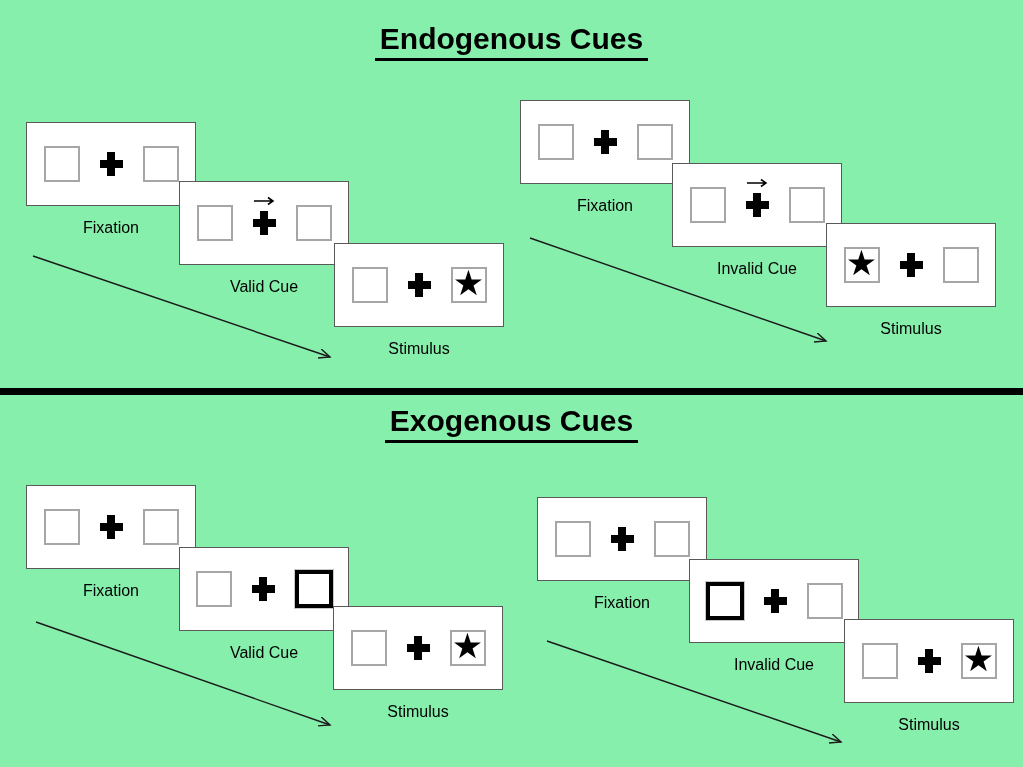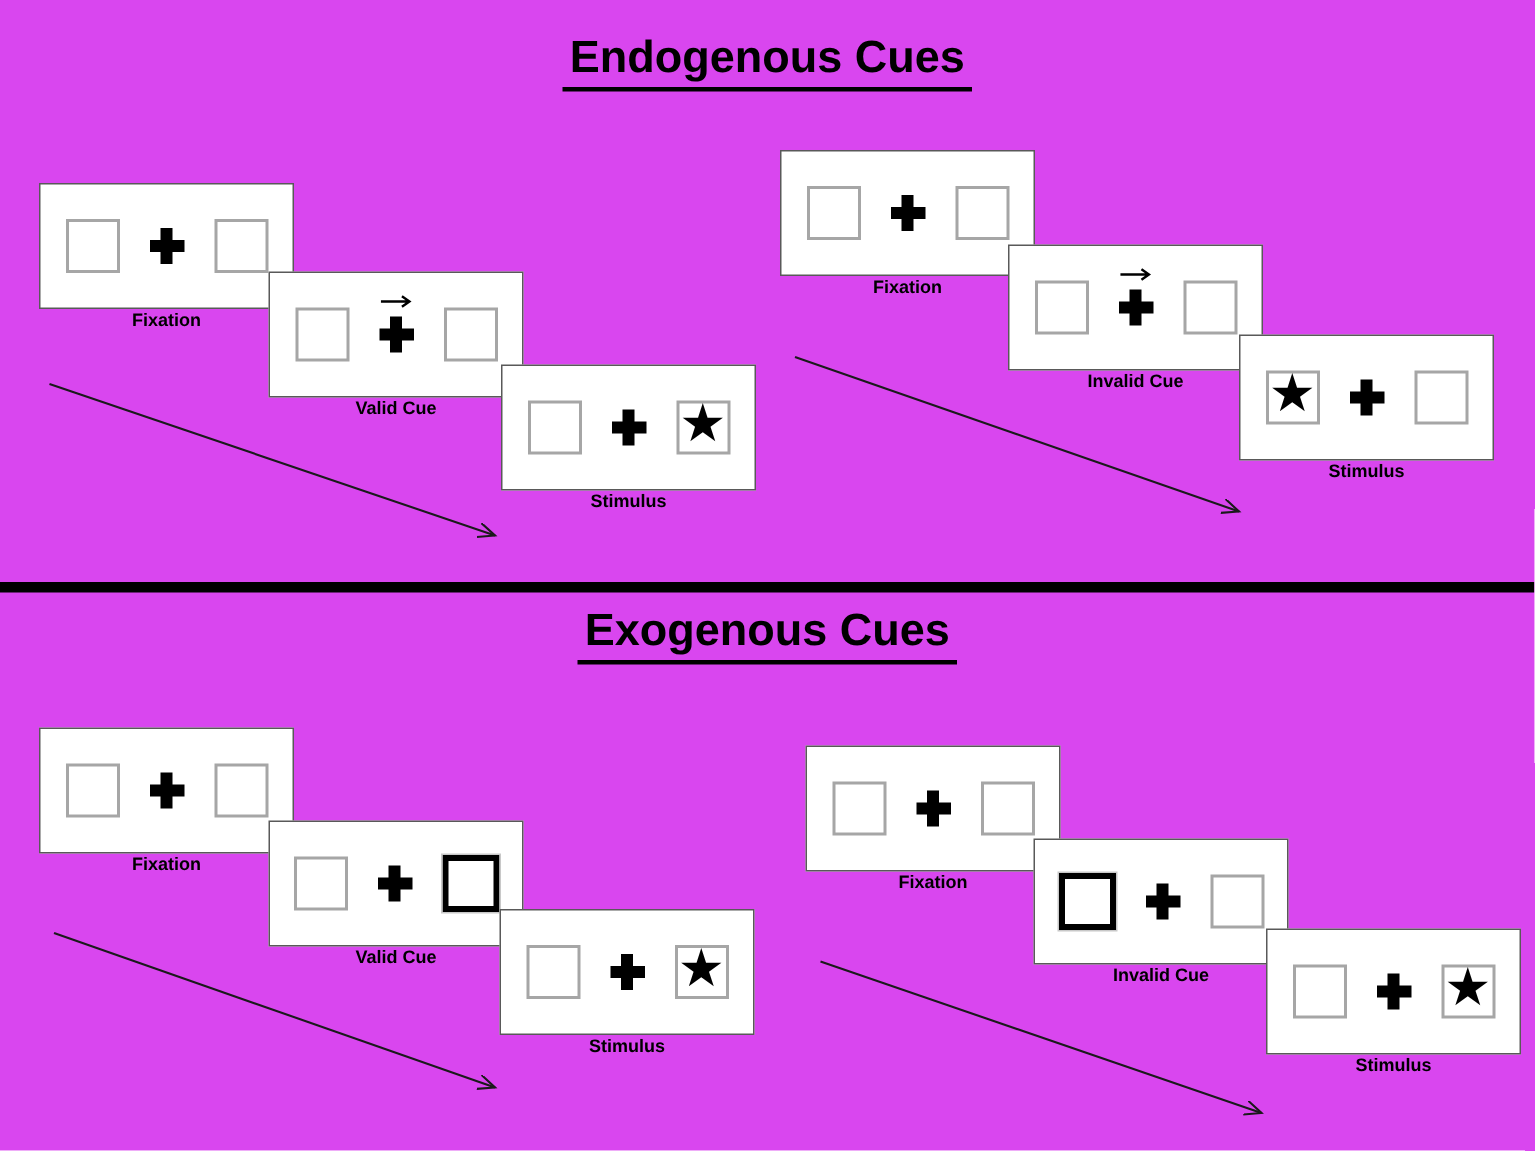--- a/index.html
+++ b/index.html
@@ -1,20 +1,20 @@
 <!DOCTYPE html>
 <html><head>
 <meta charset="utf-8">
 <style>
   html, body { margin: 0; padding: 0; background: #ffffff; }
   #canvas {
     position: relative;
     width: 1023px;
     height: 767px;
-    background: #d946ef;
+    background: #86efac;
     overflow: hidden;
     font-family: "Liberation Sans", sans-serif;
     color: #000000;
   }
 
   .section-title {
     position: absolute;
     left: 0;
     width: 100%;
     text-align: center;
@@ -97,23 +97,24 @@
   .cue-arrow {
     position: absolute;
     left: 50%;
     transform: translateX(-46%);
     top: -15px;
     display: none;
   }
   .cue-arrow.show-true { display: block; }
 
   .stage-label {
+    margin-top: 13px;
     text-align: center;
-    font-size: 12px;
-    font-weight: bold;
+    font-size: 16px;
+    font-weight: normal;
     white-space: nowrap;
   }
 </style>
 </head>
 <body>
 
 <div id="canvas">
 
   <svg id="arrow-overlay" width="1023" height="767" viewBox="0 0 1023 767" xmlns="http://www.w3.org/2000/svg">
     <defs>

